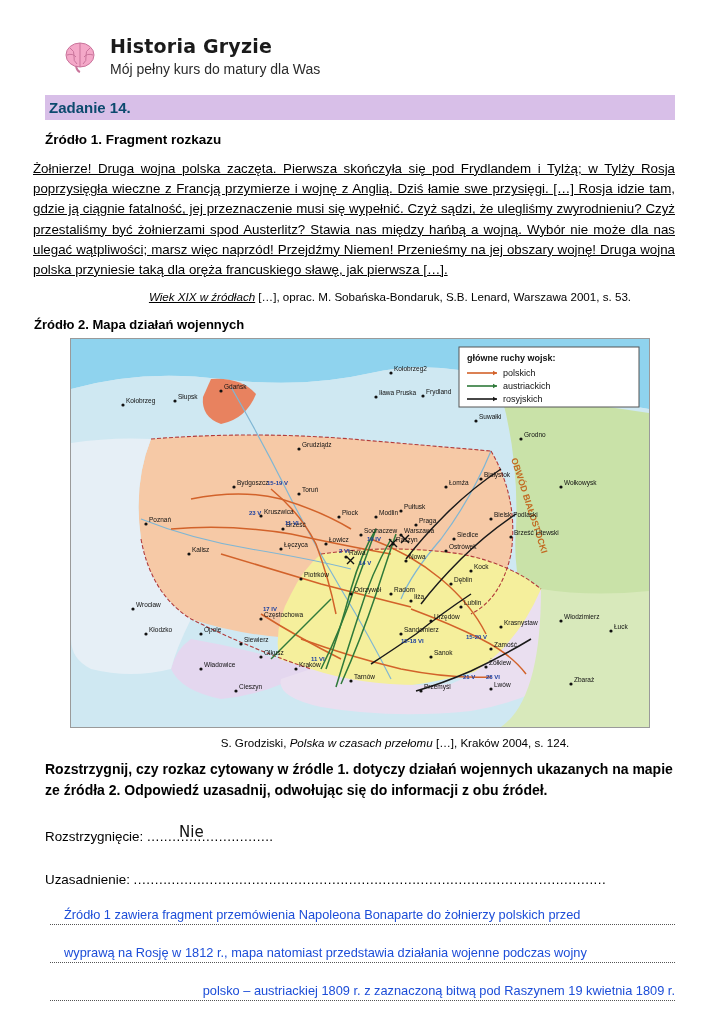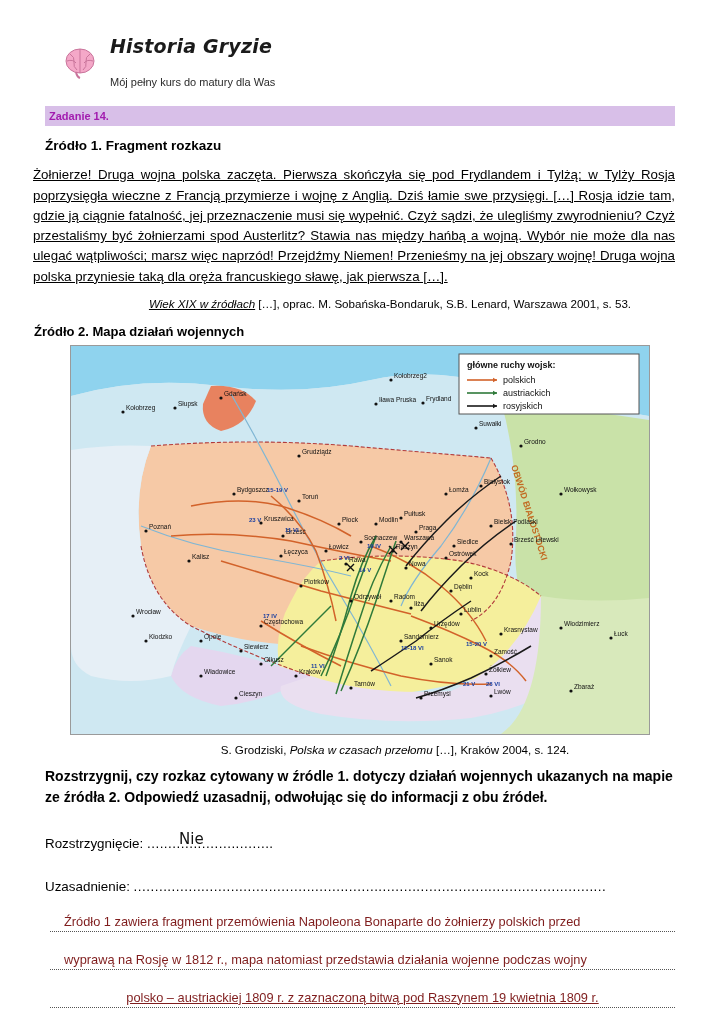--- a/index.html
+++ b/index.html
@@ -38,38 +38,37 @@
   .brand-text {
     display: flex;
     flex-direction: column;
     justify-content: center;
     line-height: 1.15;
   }
   .brand-title {
     font-family: "DejaVu Sans", sans-serif;
     font-size: 19px;
     font-weight: bold;
-    font-style: italic;
     color: #1b1b1b;
     letter-spacing: 0.2px;
   }
   .brand-sub {
-    font-size: 11px;
+    font-size: 14px;
     color: #2b2b2b;
-    margin-top: 18px;
+    margin-top: 3px;
   }
 
   
   .task-bar {
     margin: 18px 45px 0 45px;
     background: #d8bfe8;
     padding: 4px 8px 4px 4px;
-    font-size: 11px;
+    font-size: 15px;
     font-weight: bold;
-    color: #a21caf;
+    color: #0c4a6e;
   }
   .task-bar-2 {
     margin-top: 14px;
   }
 
   .section-title {
     margin: 12px 45px 0 45px;
     font-size: 13.5px;
     font-weight: bold;
   }
@@ -141,27 +140,27 @@
   .hw-nie {
     position: absolute;
     left: 134px;
     top: -6px;
   }
 
   .hand-line {
     margin: 20px 45px 0 50px;
     font-size: 12.8px;
     font-family: "Liberation Sans", sans-serif;
-    color: #7f1d1d;
+    color: #1d4ed8;
     border-bottom: 1px dotted #555;
     padding-bottom: 2px;
     width: 625px;
   }
   .hand-line.indent { text-indent: 14px; }
-  .hand-line.center { text-align: center; text-decoration: underline; }
+  .hand-line.center { text-align: right; }
 </style>
 </head>
 <body>
 
 <div class="page">
 
   <div class="header">
     <span class="brain-icon">
       <svg width="40" height="40" viewBox="0 0 40 40">
         <g fill="#f4a8c8" stroke="#c9749b" stroke-width="1">

